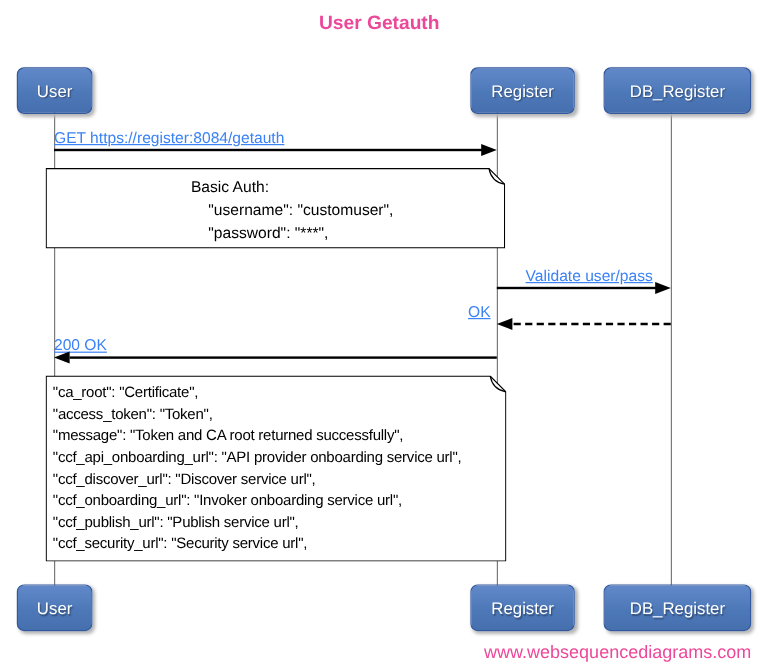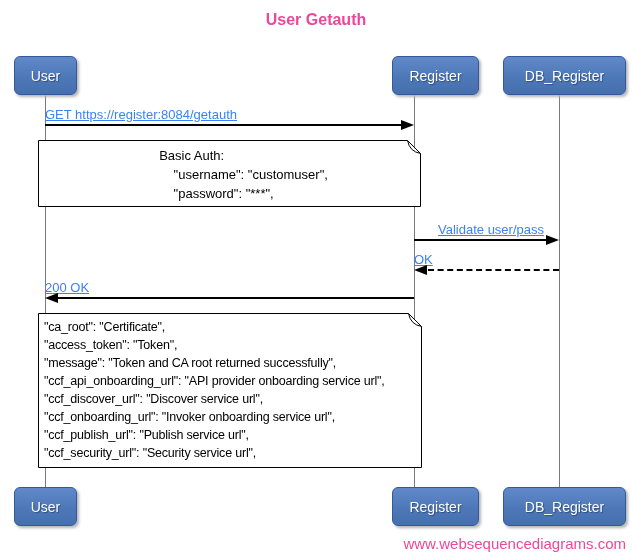--- a/index.html
+++ b/index.html
@@ -147,21 +147,21 @@
       <span class="pre">Basic Auth:
     "username": "customuser",
     "password": "***",</span>
     </div>
   </div>
 
   <div class="msg-label" style="left:414px; top:222px; width:127px;margin-left:24px;">Validate user/pass</div>
   <div class="msg-line" style="left:414px; top:239px; width:133px;"></div>
   <div class="arrowhead right" style="left:546px; top:235px;"></div>
 
-  <div class="msg-label" style="left:414px; top:252px; width:146px;">OK</div>
+  <div class="msg-label" style="left:390px; top:252px; width:146px;">OK</div>
   <div class="msg-line dashed" style="left:428px; top:269px; width:131px;"></div>
   <div class="arrowhead left" style="left:414px; top:265px;"></div>
 
   <div class="msg-label" style="left:45px; top:280px; width:334px;">200 OK</div>
   <div class="msg-line" style="left:58px; top:297px; width:356px;"></div>
   <div class="arrowhead left" style="left:45px; top:293px;"></div>
 
   <div class="note" style="left:38px; top:313px; width:384px; height:155px;">
     <svg width="384" height="155">
       <polygon points="0.5,0.5 370.5,0.5 383.5,13.5 383.5,154.5 0.5,154.5" fill="#ffffff" stroke="#000000" stroke-width="1"></polygon>

